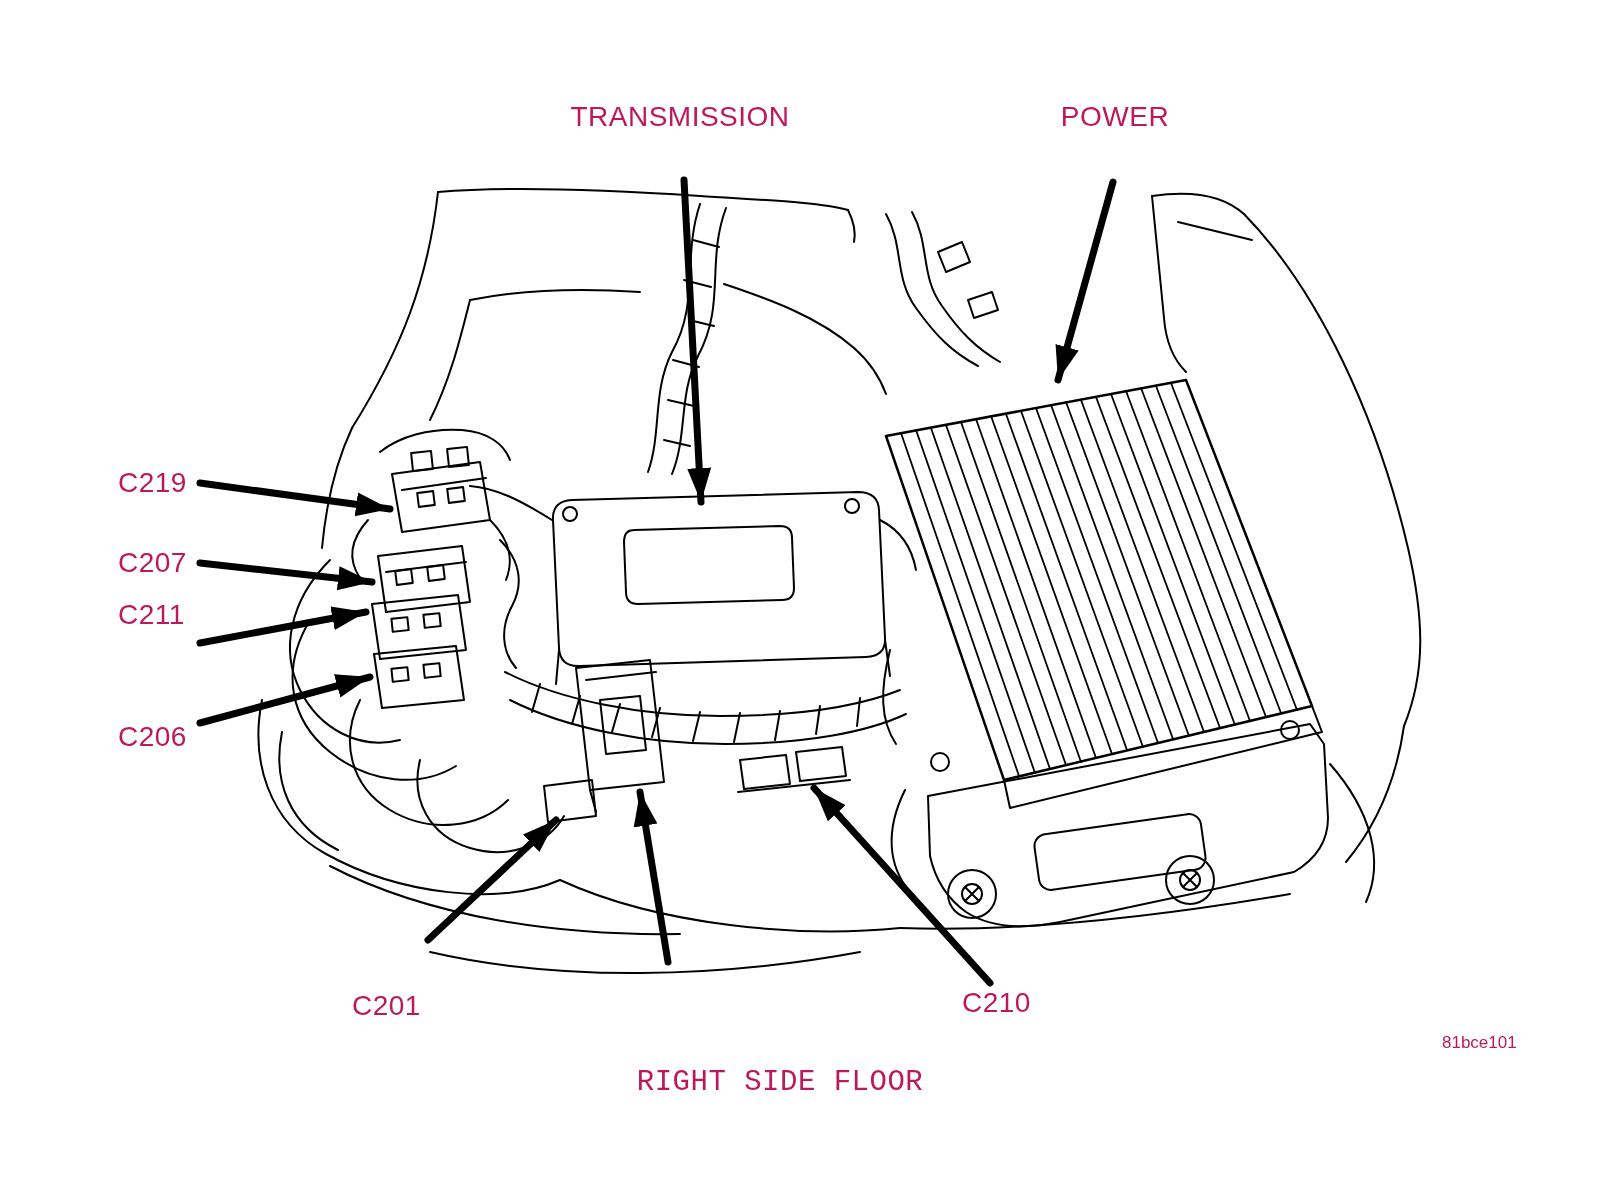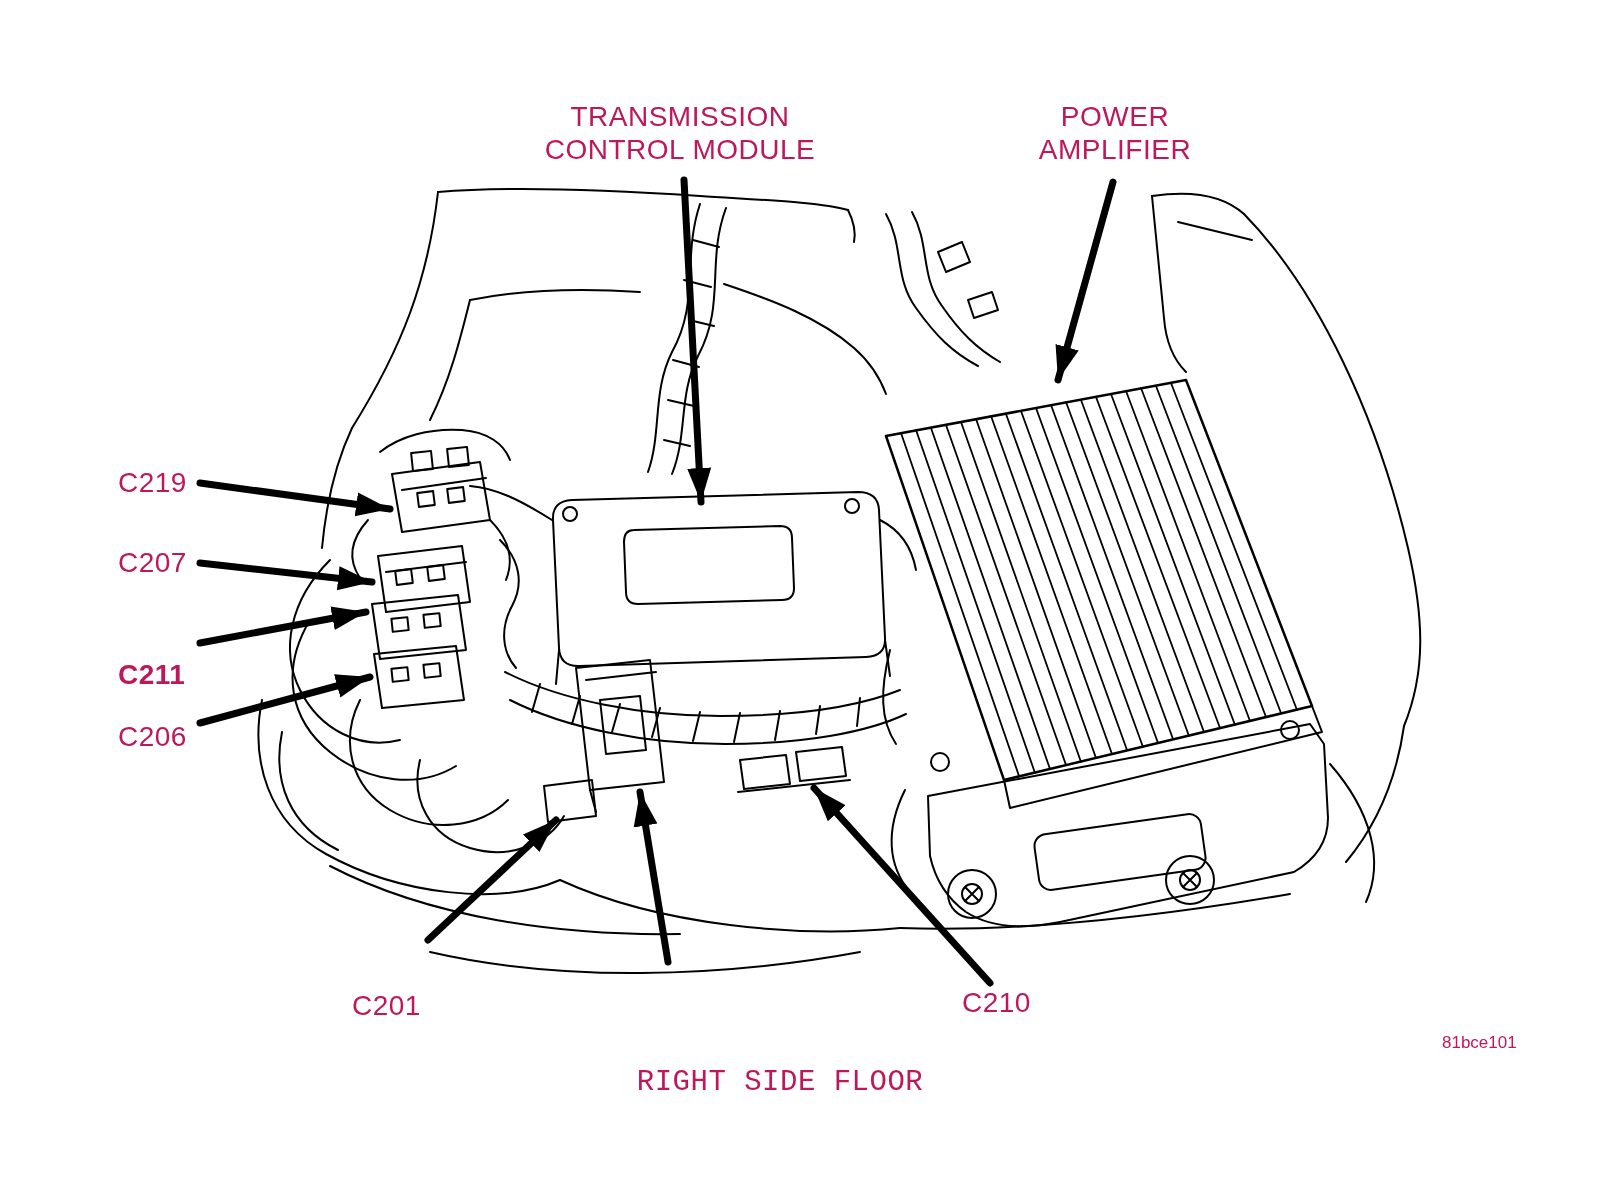--- a/index.html
+++ b/index.html
@@ -167,31 +167,29 @@
       <line x1="200" y1="643" x2="366" y2="612" marker-end="url(#ah)"></line>
       <line x1="200" y1="723" x2="370" y2="677" marker-end="url(#ah)"></line>
       <line x1="428" y1="940" x2="556" y2="820" marker-end="url(#ah)"></line>
       <line x1="668" y1="962" x2="640" y2="792" marker-end="url(#ah)"></line>
       <line x1="990" y1="983" x2="814" y2="788" marker-end="url(#ah)"></line>
     </g>
   </svg>
 
   <div class="label center" style="left:505px; top:100px; width:350px;">
     <span class="line">TRANSMISSION</span>
-    <span class="line">CONTROL MODULE</span>
   </div>
 
   <div class="label center" style="left:990px; top:100px; width:250px;">
     <span class="line">POWER</span>
-    <span class="line">AMPLIFIER</span>
   </div>
 
   <div class="label" style="left:118px; top:466px;">C219</div>
   <div class="label" style="left:118px; top:546px;">C207</div>
-  <div class="label" style="left:118px; top:658px;font-weight:bold;">C211</div>
+  <div class="label" style="left:118px; top:598px;">C211</div>
   <div class="label" style="left:118px; top:720px;">C206</div>
   <div class="label" style="left:352px; top:989px;">C201</div>
   <div class="label" style="left:962px; top:986px;">C210</div>
 
 
   <div class="label caption center" style="left:560px; top:1066px; width:440px;font-family:Liberation Mono, monospace;">RIGHT SIDE FLOOR</div>
 
   <div class="label figcode" style="left:1442px; top:1026px;">81bce101</div>
 
 </div>

